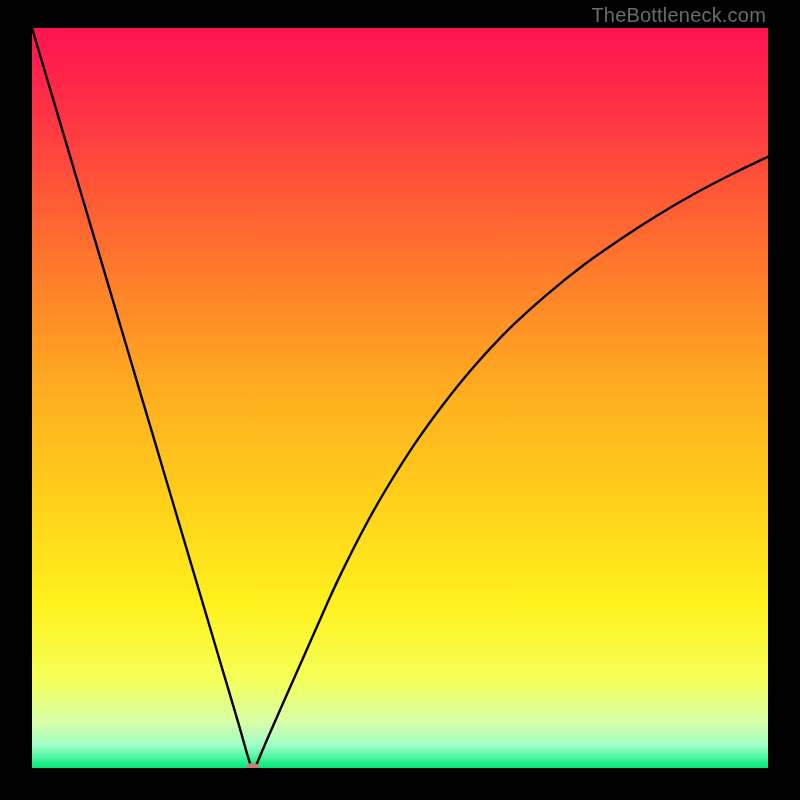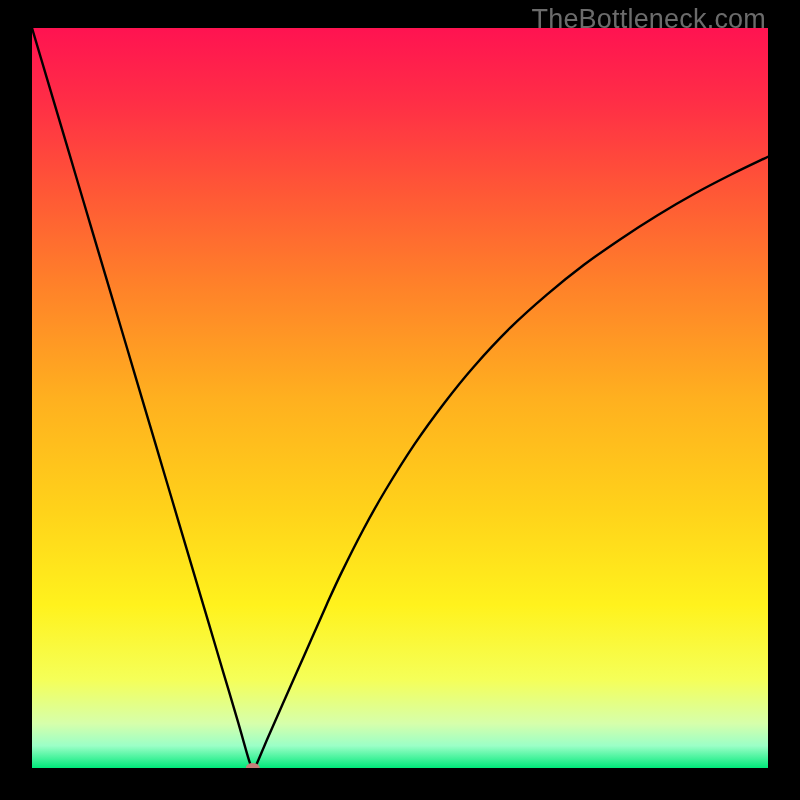--- a/index.html
+++ b/index.html
@@ -16,21 +16,21 @@
     top: 28px;
     width: 736px;
     height: 740px;
     background: #000;
   }
   .watermark {
     position: absolute;
     top: 4px;
     right: 34px;
     font-family: Arial, Helvetica, sans-serif;
-    font-size: 27px;
+    font-size: 20px;
     color: #6b6b6b;
     font-weight: 500;
     letter-spacing: 0.2px;
     text-align: right;
   }
   svg {
     display: block;
   }
 </style>
 </head>

